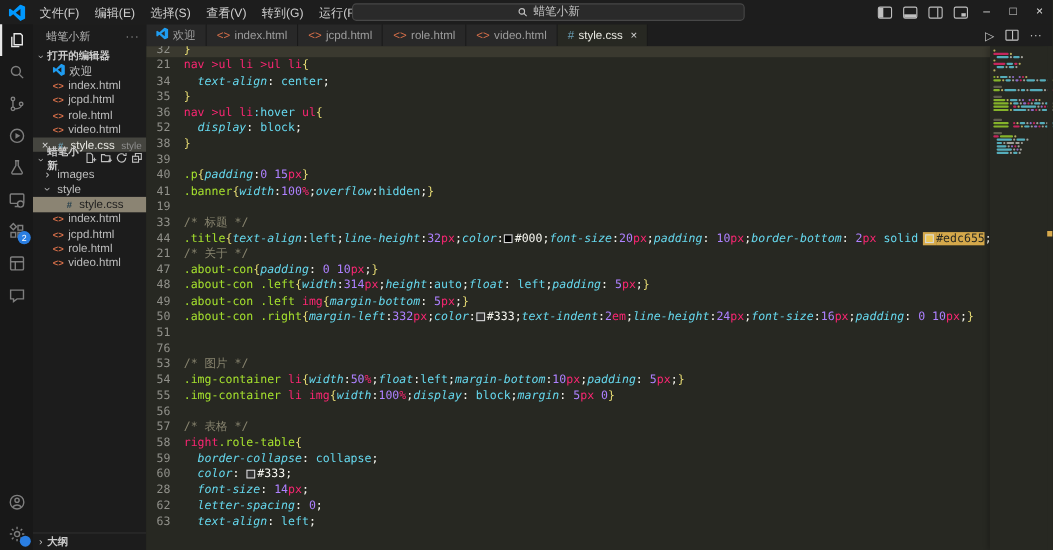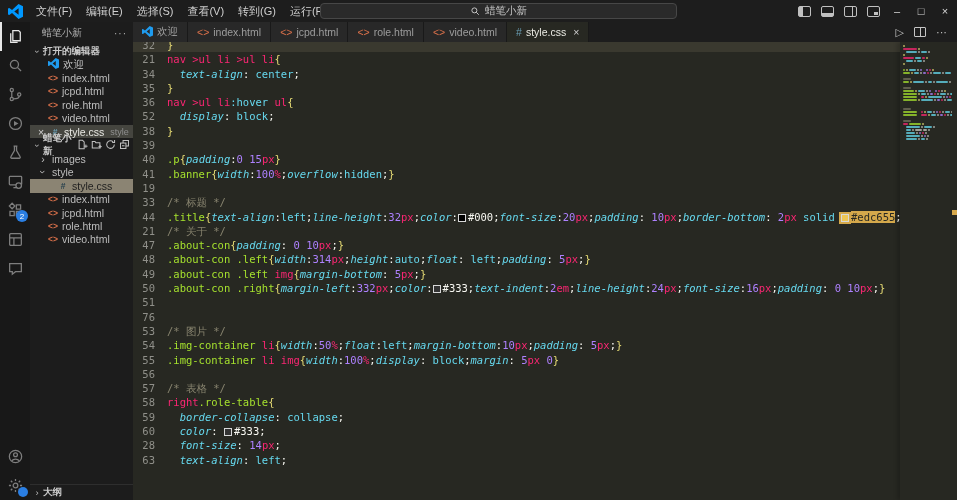--- a/index.html
+++ b/index.html
@@ -384,20 +384,21 @@
           <div class="line"><div class="gutter">76</div><div class="ltext"></div></div>
           <div class="line"><div class="gutter">53</div><div class="ltext"><span class="tk-com">/* 图片 */</span></div></div>
           <div class="line"><div class="gutter">54</div><div class="ltext"><span class="tk-cls">.img-container</span><span class="tk-pln"> </span><span class="tk-el">li</span><span class="tk-brace">{</span><span class="tk-prop">width</span><span class="tk-pln">:</span><span class="tk-num">50</span><span class="tk-unit">%</span><span class="tk-pln">;</span><span class="tk-prop">float</span><span class="tk-pln">:</span><span class="tk-val">left</span><span class="tk-pln">;</span><span class="tk-prop">margin-bottom</span><span class="tk-pln">:</span><span class="tk-num">10</span><span class="tk-unit">px</span><span class="tk-pln">;</span><span class="tk-prop">padding</span><span class="tk-pln">: </span><span class="tk-num">5</span><span class="tk-unit">px</span><span class="tk-pln">;</span><span class="tk-brace">}</span></div></div>
           <div class="line"><div class="gutter">55</div><div class="ltext"><span class="tk-cls">.img-container</span><span class="tk-pln"> </span><span class="tk-el">li img</span><span class="tk-brace">{</span><span class="tk-prop">width</span><span class="tk-pln">:</span><span class="tk-num">100</span><span class="tk-unit">%</span><span class="tk-pln">;</span><span class="tk-prop">display</span><span class="tk-pln">: </span><span class="tk-val">block</span><span class="tk-pln">;</span><span class="tk-prop">margin</span><span class="tk-pln">: </span><span class="tk-num">5</span><span class="tk-unit">px</span><span class="tk-pln"> </span><span class="tk-num">0</span><span class="tk-brace">}</span></div></div>
           <div class="line"><div class="gutter">56</div><div class="ltext"></div></div>
           <div class="line"><div class="gutter">57</div><div class="ltext"><span class="tk-com">/* 表格 */</span></div></div>
           <div class="line"><div class="gutter">58</div><div class="ltext"><span class="tk-el">right</span><span class="tk-cls">.role-table</span><span class="tk-brace">{</span></div></div>
           <div class="line"><div class="gutter">59</div><div class="ltext"><span class="tk-pln">  </span><span class="tk-prop">border-collapse</span><span class="tk-pln">: </span><span class="tk-val">collapse</span><span class="tk-pln">;</span></div></div>
           <div class="line"><div class="gutter">60</div><div class="ltext"><span class="tk-pln">  </span><span class="tk-prop">color</span><span class="tk-pln">: </span><span class="swatch" style="background: rgb(51, 51, 51);"></span><span class="tk-pln">#333</span><span class="tk-pln">;</span></div></div>
           <div class="line"><div class="gutter">28</div><div class="ltext"><span class="tk-pln">  </span><span class="tk-prop">font-size</span><span class="tk-pln">: </span><span class="tk-num">14</span><span class="tk-unit">px</span><span class="tk-pln">;</span></div></div>
+          <div class="line"><div class="gutter">62</div><div class="ltext"><span class="tk-pln">  </span><span class="tk-prop">letter-spacing</span><span class="tk-pln">: </span><span class="tk-num">0</span><span class="tk-pln">;</span></div></div>
           <div class="line"><div class="gutter">63</div><div class="ltext"><span class="tk-pln">  </span><span class="tk-prop">text-align</span><span class="tk-pln">: </span><span class="tk-val">left</span><span class="tk-pln">;</span></div></div>
         </div>
       <div class="minimap" id="minimap">
           <div class="mm-row">
             <span class="mm-tok" style="width: 2px; background: rgb(230, 219, 116);"></span>
           </div>
           <div class="mm-row">
             <span class="mm-tok" style="width: 14px; background: rgb(249, 38, 114);"></span>
             <span class="mm-tok" style="width: 2px; background: rgb(230, 219, 116);"></span>
           </div>

